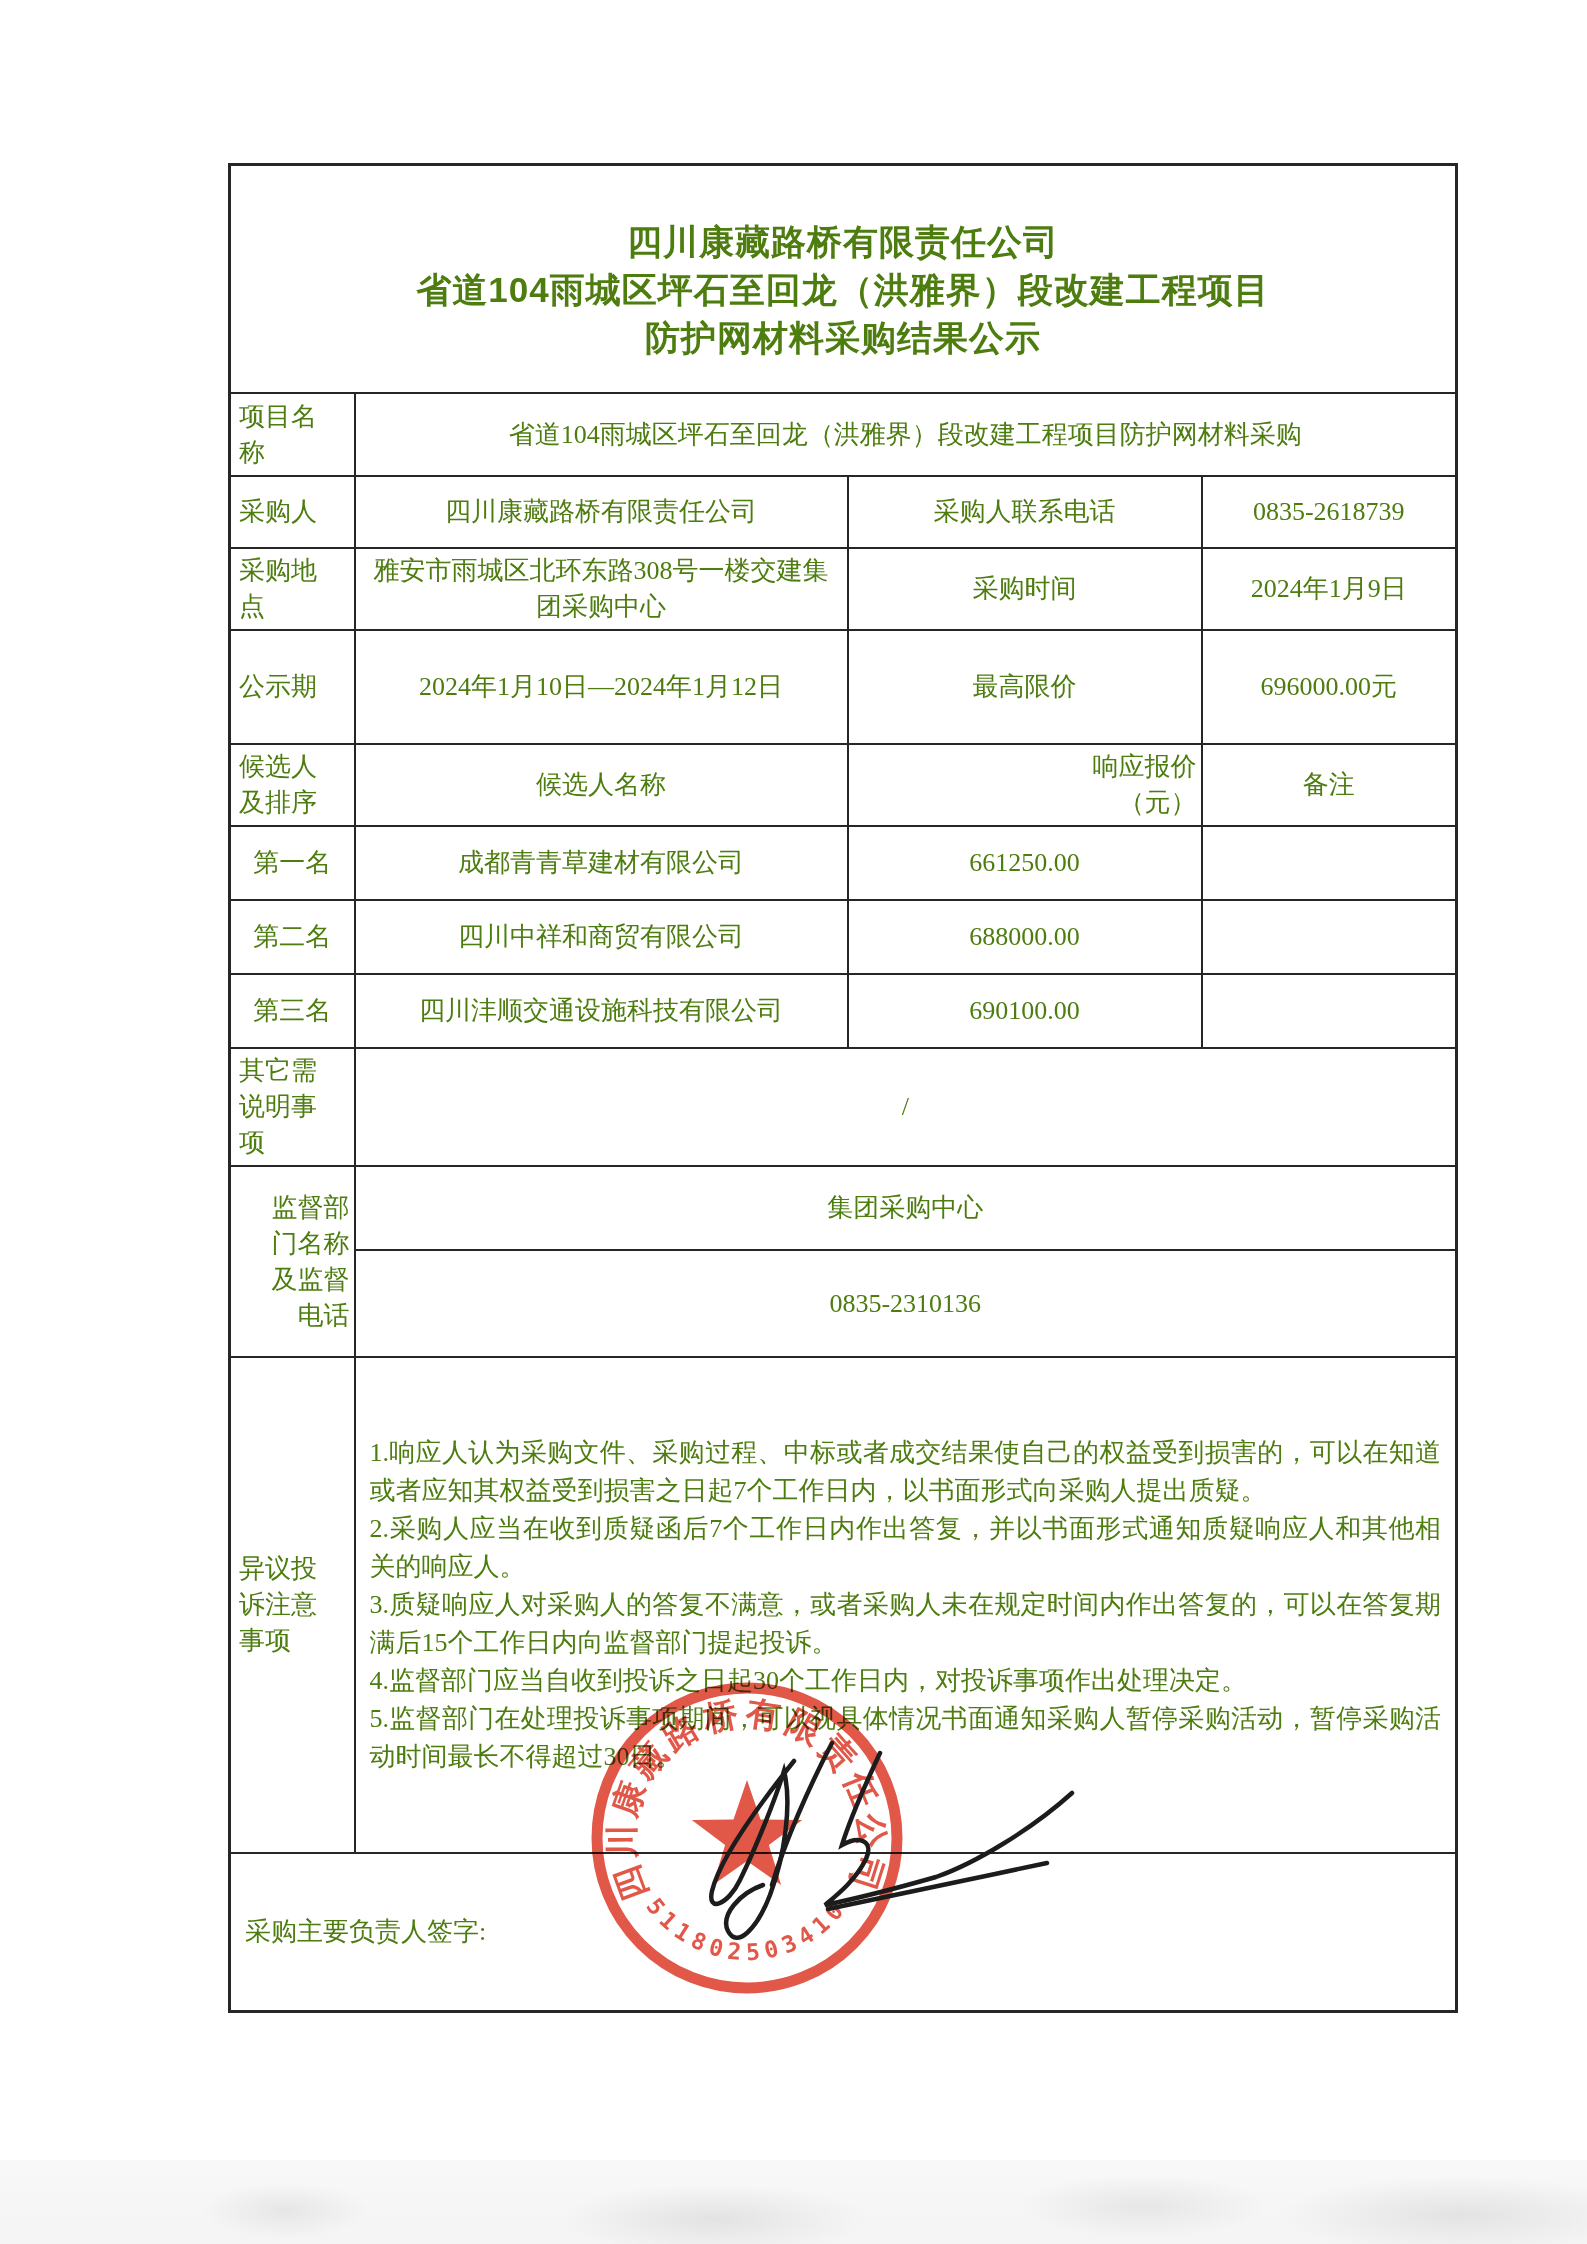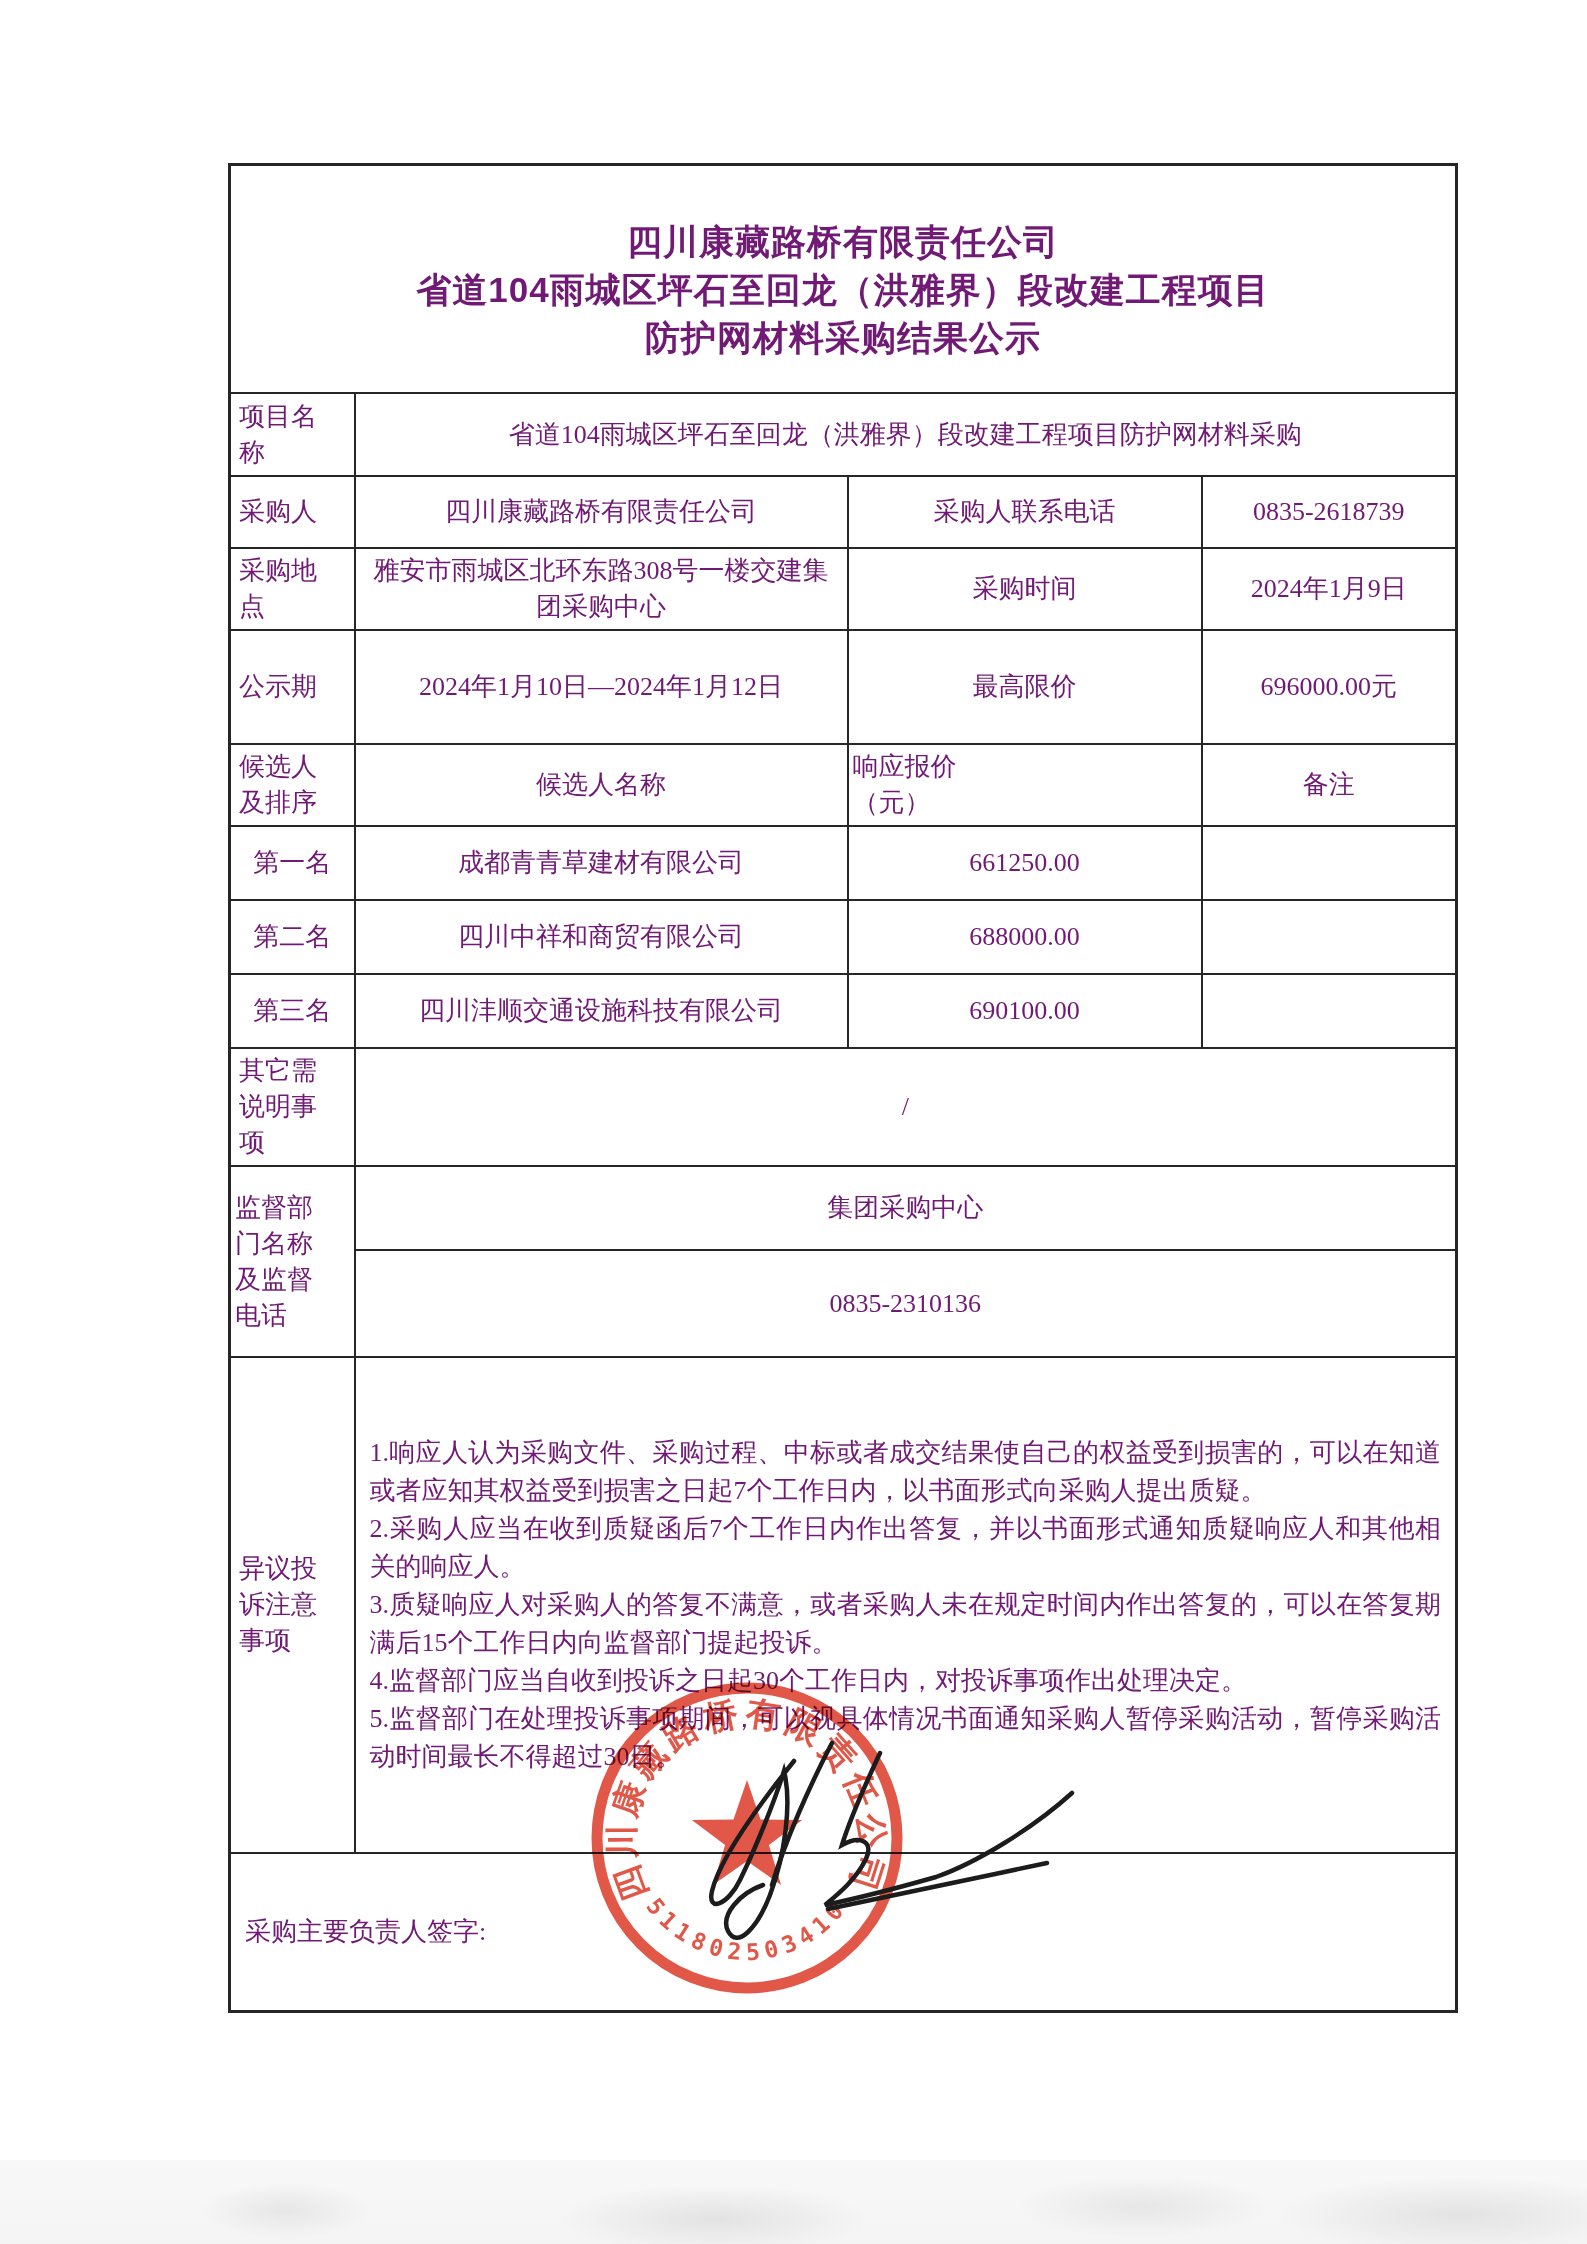--- a/index.html
+++ b/index.html
@@ -1,20 +1,20 @@
 <!DOCTYPE html>
 <html><head>
 <meta charset="utf-8">
 <style>
   html,body { margin:0; padding:0; background:#e9e9e9; }
   .page {
     position:relative; width:1587px; height:2244px; margin:0 auto;
     background:#ffffff; overflow:hidden;
     font-family:"Liberation Serif","DejaVu Serif",serif;
-    color:#701a75;
+    color:#4d7c0f;
   }
   table.doc {
     position:absolute; left:228px; top:163px; width:1227px;
     border-collapse:collapse; table-layout:fixed;
     border:3px solid #262626;
     background:transparent;
   }
   table.doc td {
     border:2px solid #262626;
     padding:4px 10px;
@@ -36,21 +36,21 @@
   .rsig td { height:148px; }
 
   .title-cell {
     text-align:center; vertical-align:middle;
     font-family:"Liberation Sans","DejaVu Sans",sans-serif;
     font-weight:700; padding-top:26px !important;
   }
   .title-cell div { font-size:35px; line-height:48px; letter-spacing:1px; }
 
   .lbl { white-space:pre-line; padding-left:8px !important; padding-right:4px !important; }
-  .lbl-c { white-space:pre-line; text-align:left; padding-left:4px !important; padding-right:4px !important; }
+  .lbl-c { white-space:pre-line; text-align:right; padding-left:4px !important; padding-right:4px !important; }
   .c { text-align:center;font-family:Liberation Serif, serif; }
   .l { text-align:center; }
   .notice-cell { padding:30px 14px !important; }
   .notice-cell p { margin:0; text-align:justify; font-size:26px; line-height:38px; }
   .sig-cell { padding-left:14px !important; }
 
   
   .seal { position:absolute; left:542px; top:1633px; width:620px; height:430px; pointer-events:none; }
   .seal svg { overflow:visible; }
   .stamp-group { mix-blend-mode:multiply; opacity:.9; }

